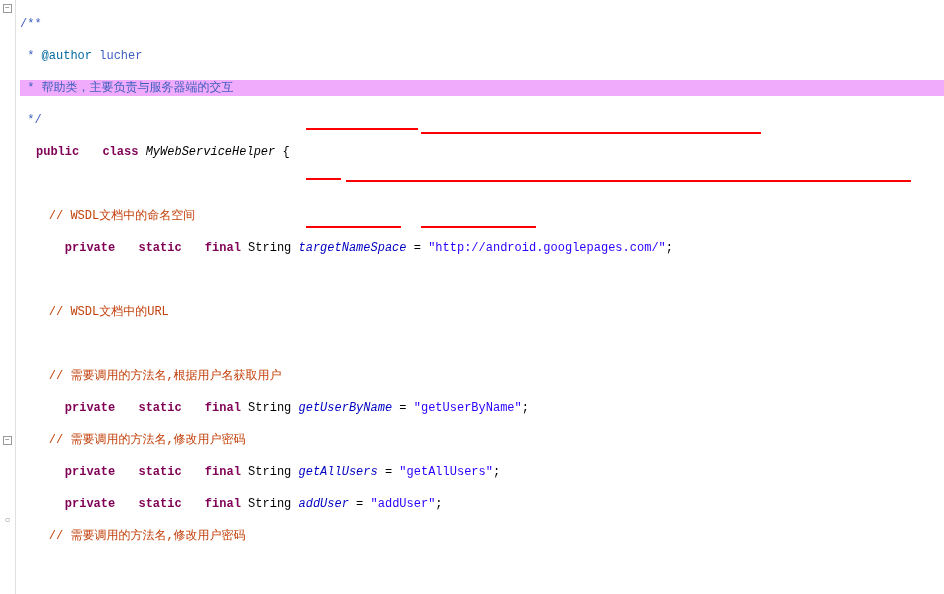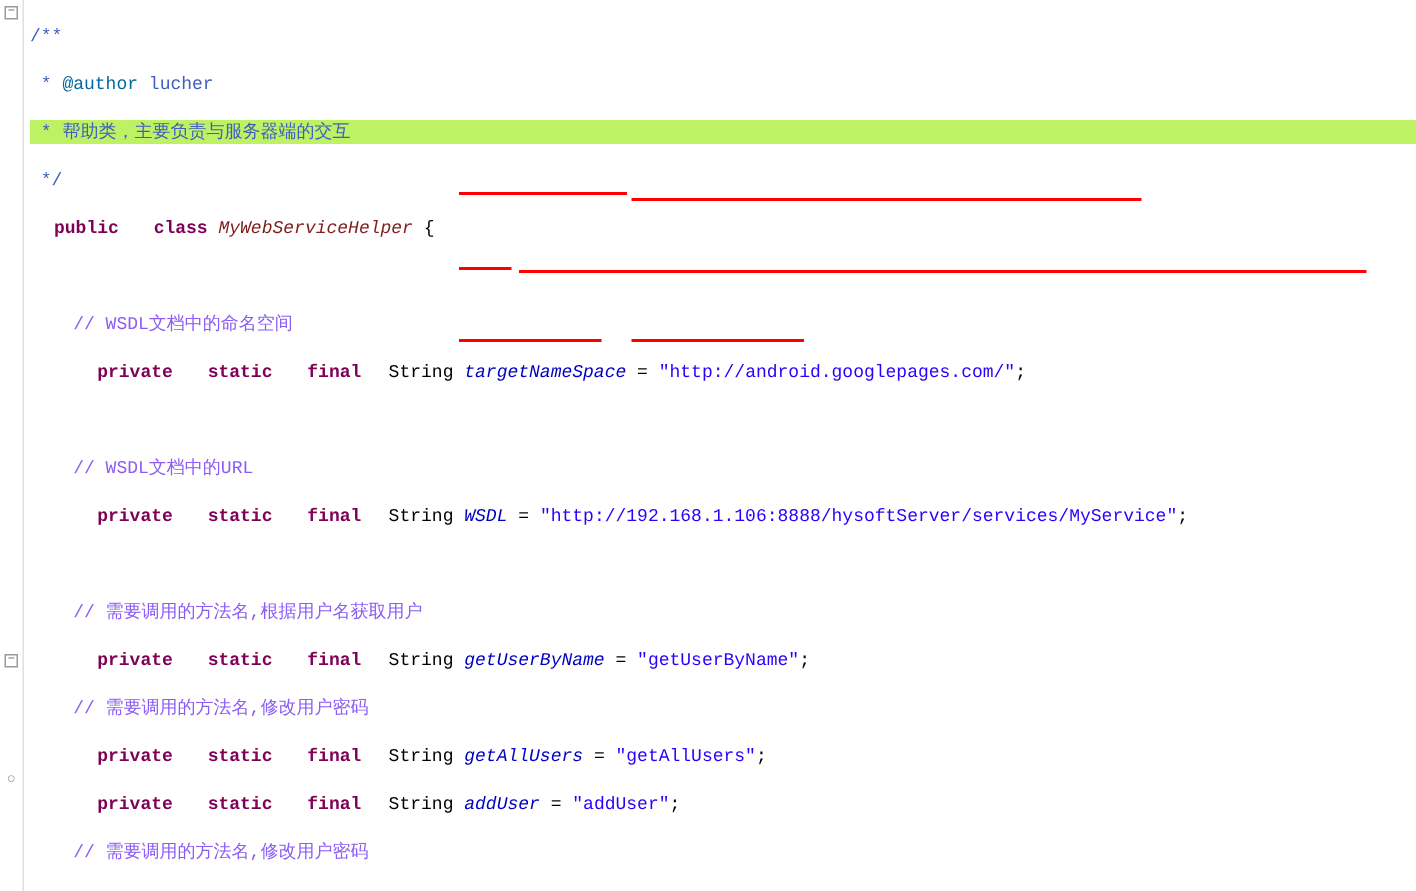--- a/index.html
+++ b/index.html
@@ -48,29 +48,29 @@
     color: #666;
   }
   .code-area {
     flex: 1;
     padding: 0 0 0 4px;
     line-height: 16px;
     white-space: pre;
     position: relative;
   }
   .line { height: 16px; position: relative; }
-  .line.highlighted { background: #bef264; }
+  .line.highlighted { background: #f0abfc; }
   .jd  { color: #3f5fbf; }     
   .jdt { color: #0369a1; }     
   .kw  { color: #7f0055; font-weight: bold; padding-left: 16px; } 
-  .cls { color: #7f1d1d; font-style: italic; } 
+  .cls { color: #000000; font-style: italic; } 
   .fld { color: #0000c0; font-style: italic; } 
   .str { color: #2a00ff; }     
-  .com { color: #8b5cf6; }     
-  .typ { color: #000000; margin-left: 11px; }
+  .com { color: #c2410c; }     
+  .typ { color: #000000; }
   .pln { color: #000000; }     
   .underline-red {
     position: absolute;
     height: 2px;
     background: #ff0000;
     z-index: 5;
   }
 </style>
 </head>
 <body>
@@ -123,21 +123,20 @@
 <div class="line"><span class="jd">/**</span></div>
 <div class="line"><span class="jd"> * </span><span class="jdt">@author</span><span class="jd"> </span><span class="jd">lucher</span></div>
 <div class="line highlighted"><span class="jd"> * </span><span class="jd">帮助类，主要负责与服务器端的交互</span></div>
 <div class="line"><span class="jd"> */</span></div>
 <div class="line"><span class="kw">public</span><span class="pln"> </span><span class="kw">class</span><span class="pln"> </span><span class="cls">MyWebServiceHelper</span><span class="pln"> {</span></div>
 <div class="line"></div>
 <div class="line">    <span class="com">// WSDL文档中的命名空间</span></div>
 <div class="line">    <span class="kw">private</span> <span class="kw">static</span> <span class="kw">final</span> <span class="typ">String</span> <span class="fld">targetNameSpace</span><span class="pln"> = </span><span class="str">"http://android.googlepages.com/"</span><span class="pln">;</span></div>
 <div class="line"></div>
 <div class="line">    <span class="com">// WSDL文档中的URL</span></div>
-<div class="line">    <span class="kw">private</span> <span class="kw">static</span> <span class="kw">final</span> <span class="typ">String</span> <span class="fld">WSDL</span><span class="pln"> = </span><span class="str">"http://192.168.1.106:8888/hysoftServer/services/MyService"</span><span class="pln">;</span></div>
 <div class="line"></div>
 <div class="line">    <span class="com">// 需要调用的方法名,根据用户名获取用户</span></div>
 <div class="line">    <span class="kw">private</span> <span class="kw">static</span> <span class="kw">final</span> <span class="typ">String</span> <span class="fld">getUserByName</span><span class="pln"> = </span><span class="str">"getUserByName"</span><span class="pln">;</span></div>
 <div class="line">    <span class="com">// 需要调用的方法名,修改用户密码</span></div>
 <div class="line">    <span class="kw">private</span> <span class="kw">static</span> <span class="kw">final</span> <span class="typ">String</span> <span class="fld">getAllUsers</span><span class="pln"> = </span><span class="str">"getAllUsers"</span><span class="pln">;</span></div>
 <div class="line">    <span class="kw">private</span> <span class="kw">static</span> <span class="kw">final</span> <span class="typ">String</span> <span class="fld">addUser</span><span class="pln"> = </span><span class="str">"addUser"</span><span class="pln">;</span></div>
 <div class="line">    <span class="com">// 需要调用的方法名,修改用户密码</span></div>
 
 
 

